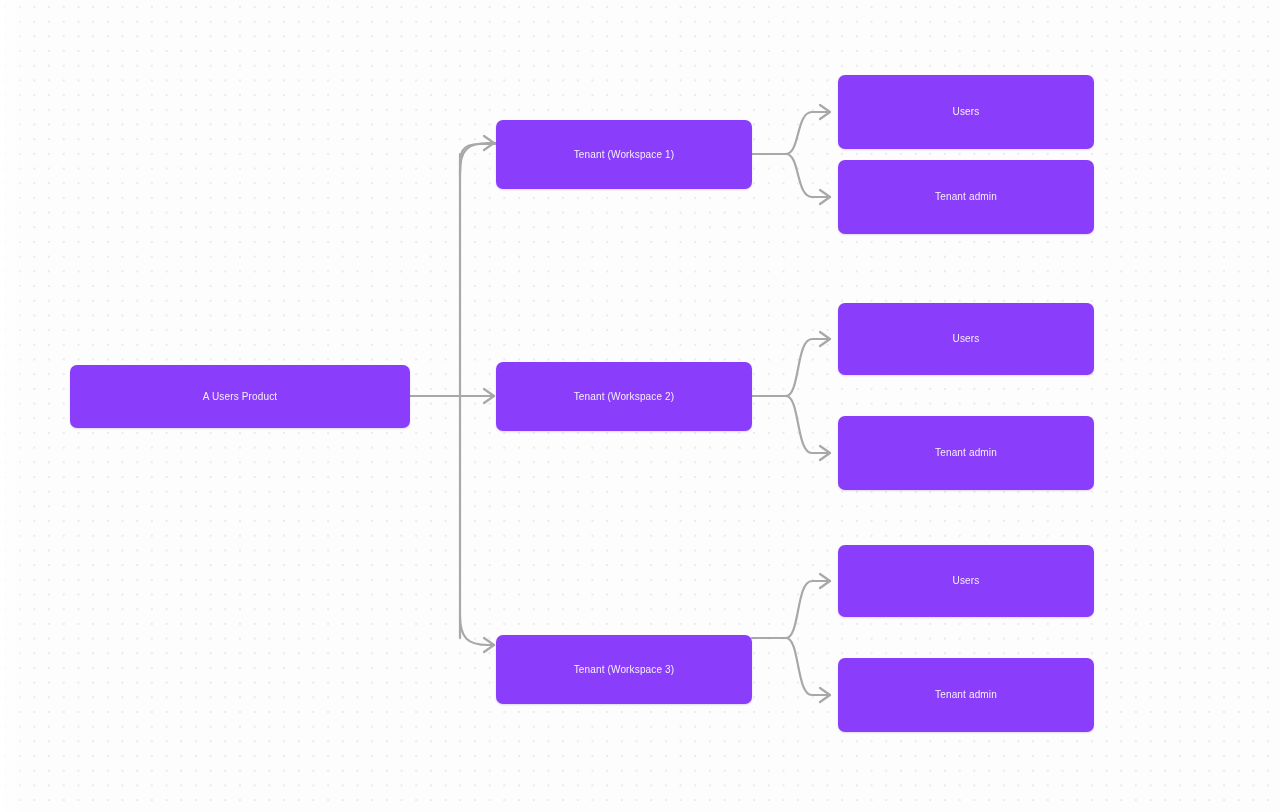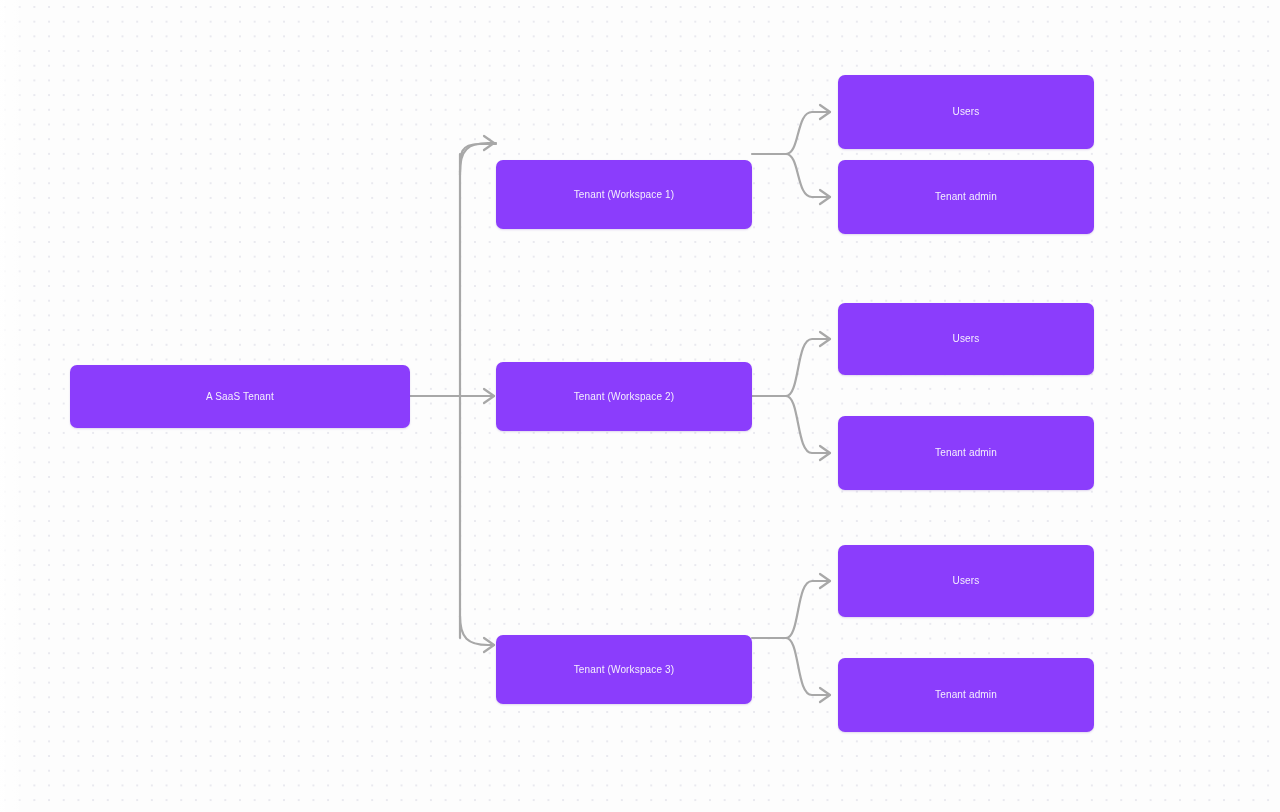--- a/index.html
+++ b/index.html
@@ -122,24 +122,24 @@
     <path class="edge-arrow" d="M 820 446 L 830 453 L 820 460"></path>
 
     <path class="edge-line" d="M 752 638 L 786 638"></path>
     <path class="edge-line" d="M 786 638 C 800 638, 796 581, 812 581 L 830 581"></path>
     <path class="edge-arrow" d="M 820 574 L 830 581 L 820 588"></path>
     <path class="edge-line" d="M 786 638 C 800 638, 796 695, 812 695 L 830 695"></path>
     <path class="edge-arrow" d="M 820 688 L 830 695 L 820 702"></path>
   </svg>
 
   <div class="node" style="left:70px; top:365px; width:340px; height:63px;">
-    <span class="node-label">A SaaS Tenant</span>
+    <span class="node-label">A Users Product</span>
   </div>
 
-  <div class="node" style="left:496px; top:120px; width:256px; height:69px;margin-top:40px;">
+  <div class="node" style="left:496px; top:120px; width:256px; height:69px;">
     <span class="node-label">Tenant (Workspace 1)</span>
   </div>
 
   <div class="node" style="left:496px; top:362px; width:256px; height:69px;">
     <span class="node-label">Tenant (Workspace 2)</span>
   </div>
 
   <div class="node" style="left:496px; top:635px; width:256px; height:69px;">
     <span class="node-label">Tenant (Workspace 3)</span>
   </div>

